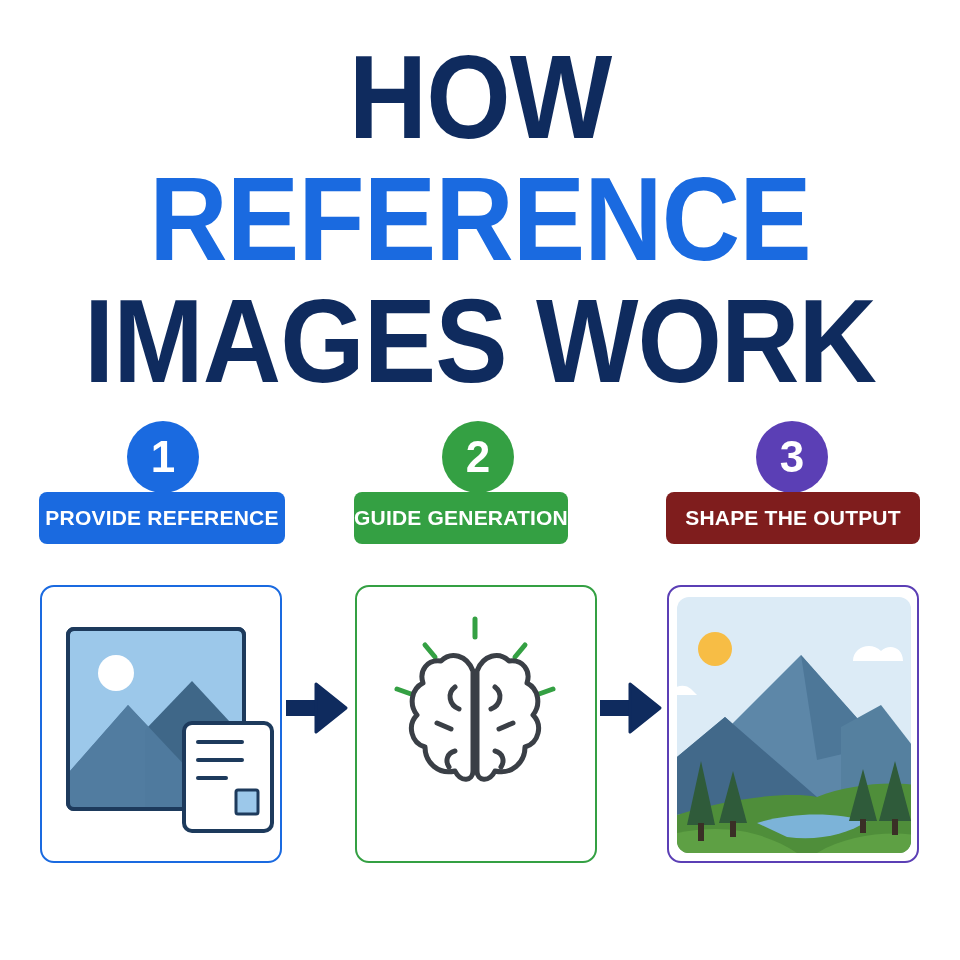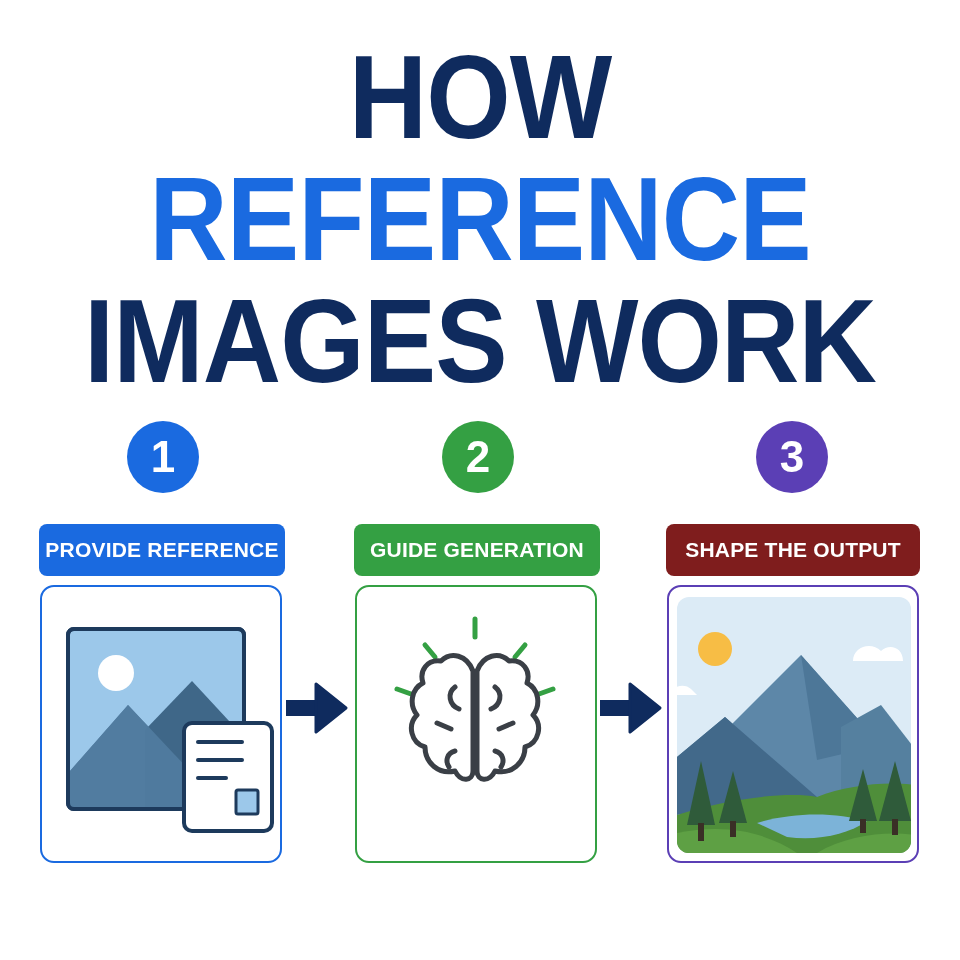--- a/index.html
+++ b/index.html
@@ -2,21 +2,21 @@
 <html><head>
 <meta charset="utf-8">
 <style>
   html,body{margin:0;padding:0;background:#ffffff;}
   body{width:960px;height:960px;position:relative;overflow:hidden;font-family:"Liberation Sans","DejaVu Sans",sans-serif;}
   .title{position:absolute;left:0;width:960px;text-align:center;font-weight:700;letter-spacing:-1px;line-height:1;}
   .t1{top:38px;font-size:118px;color:#0f2b5e;transform:scaleX(0.92);}
   .t2{top:160px;font-size:118px;color:#1a6ae0;transform:scaleX(0.92);}
   .t3{top:282px;font-size:118px;color:#0f2b5e;transform:scaleX(0.92);}
   .circle{position:absolute;width:72px;height:72px;border-radius:50%;color:#fff;font-weight:700;font-size:44px;display:flex;align-items:center;justify-content:center;top:421px;}
-  .pill{position:absolute;top:524px;height:52px;border-radius:8px;color:#fff;font-weight:700;font-size:21px;display:flex;align-items:center;justify-content:center;letter-spacing:0.2px;}
+  .pill{position:absolute;top:492px;height:52px;border-radius:8px;color:#fff;font-weight:700;font-size:21px;display:flex;align-items:center;justify-content:center;letter-spacing:0.2px;}
   .panel{position:absolute;top:585px;width:242px;height:278px;border-radius:14px;background:#fff;box-sizing:border-box;border:2.5px solid;}
   .arrow{position:absolute;top:680px;}
 </style>
 </head>
 <body>
 
 <div class="title t1">HOW</div>
 <div class="title t2">REFERENCE</div>
 <div class="title t3">IMAGES WORK</div>
 
@@ -37,21 +37,21 @@
     <rect x="196" y="205" width="22" height="24" rx="2" fill="#9cc8ea" stroke="#1d3a5c" stroke-width="3"></rect>
   </svg>
 </div>
 
 <svg class="arrow" style="left:286px;" width="64" height="56" viewBox="0 0 64 56">
   <rect x="0" y="20" width="34" height="16" fill="#0f2b5e"></rect>
   <polygon points="30,4 60,28 30,52" fill="#0f2b5e" stroke="#0f2b5e" stroke-width="3" stroke-linejoin="round"></polygon>
 </svg>
 
 <div class="circle" style="left:442px;background:#34a043;">2</div>
-<div class="pill" style="left:354px;width:246px;background:#34a043;">GUIDE GENERATION</div>
+<div class="pill" style="left:354px;width:214px;background:#34a043;">GUIDE GENERATION</div>
 <div class="panel" style="left:355px;border-color:#34a043;">
   <svg width="242" height="278" viewBox="0 0 242 278" style="position:absolute;left:-2.5px;top:-2.5px;">
     <g stroke="#34a043" stroke-width="5" stroke-linecap="round">
       <line x1="120" y1="34" x2="120" y2="52"></line>
       <line x1="70" y1="60" x2="80" y2="72"></line>
       <line x1="170" y1="60" x2="160" y2="72"></line>
       <line x1="42" y1="104" x2="56" y2="109"></line>
       <line x1="198" y1="104" x2="184" y2="109"></line>
     </g>
     <g fill="none" stroke="#3a3f46" stroke-width="5" stroke-linecap="round" stroke-linejoin="round">

